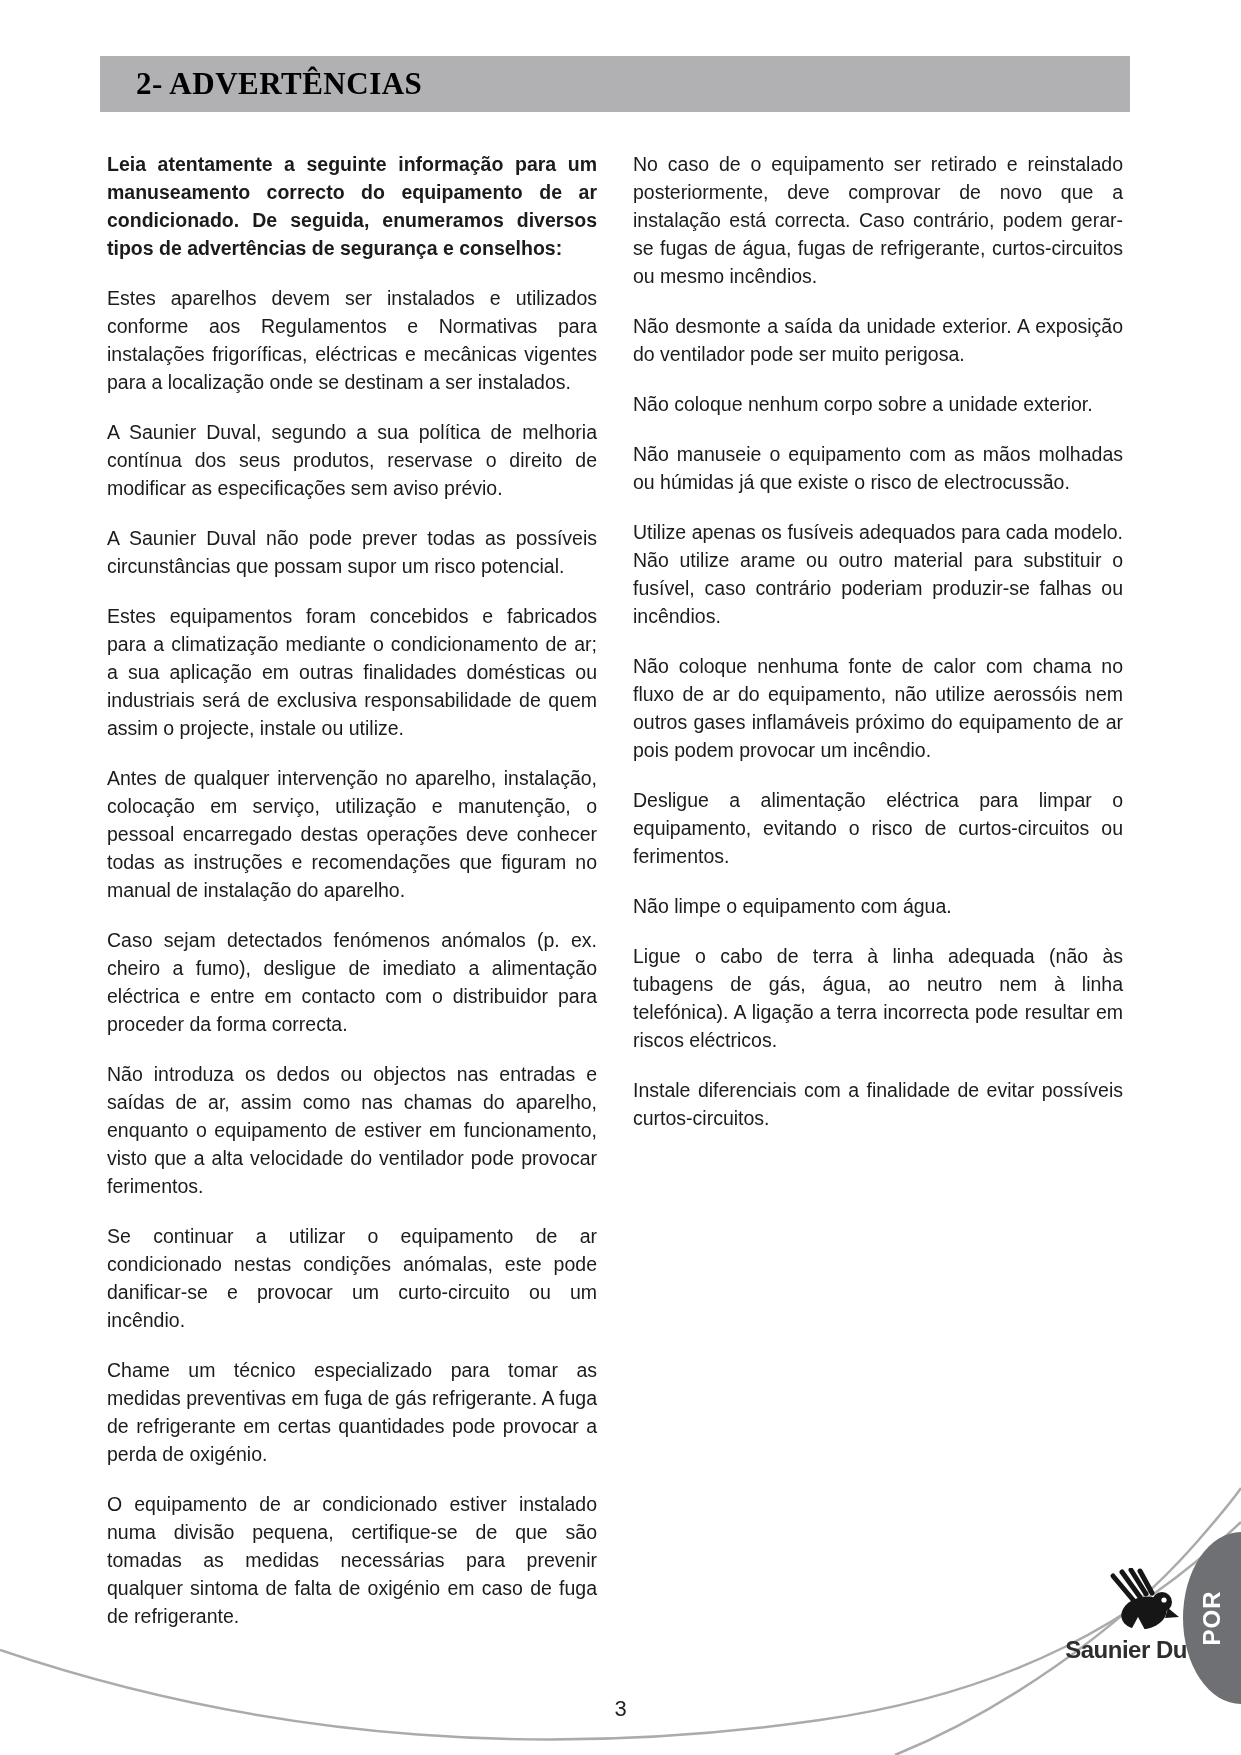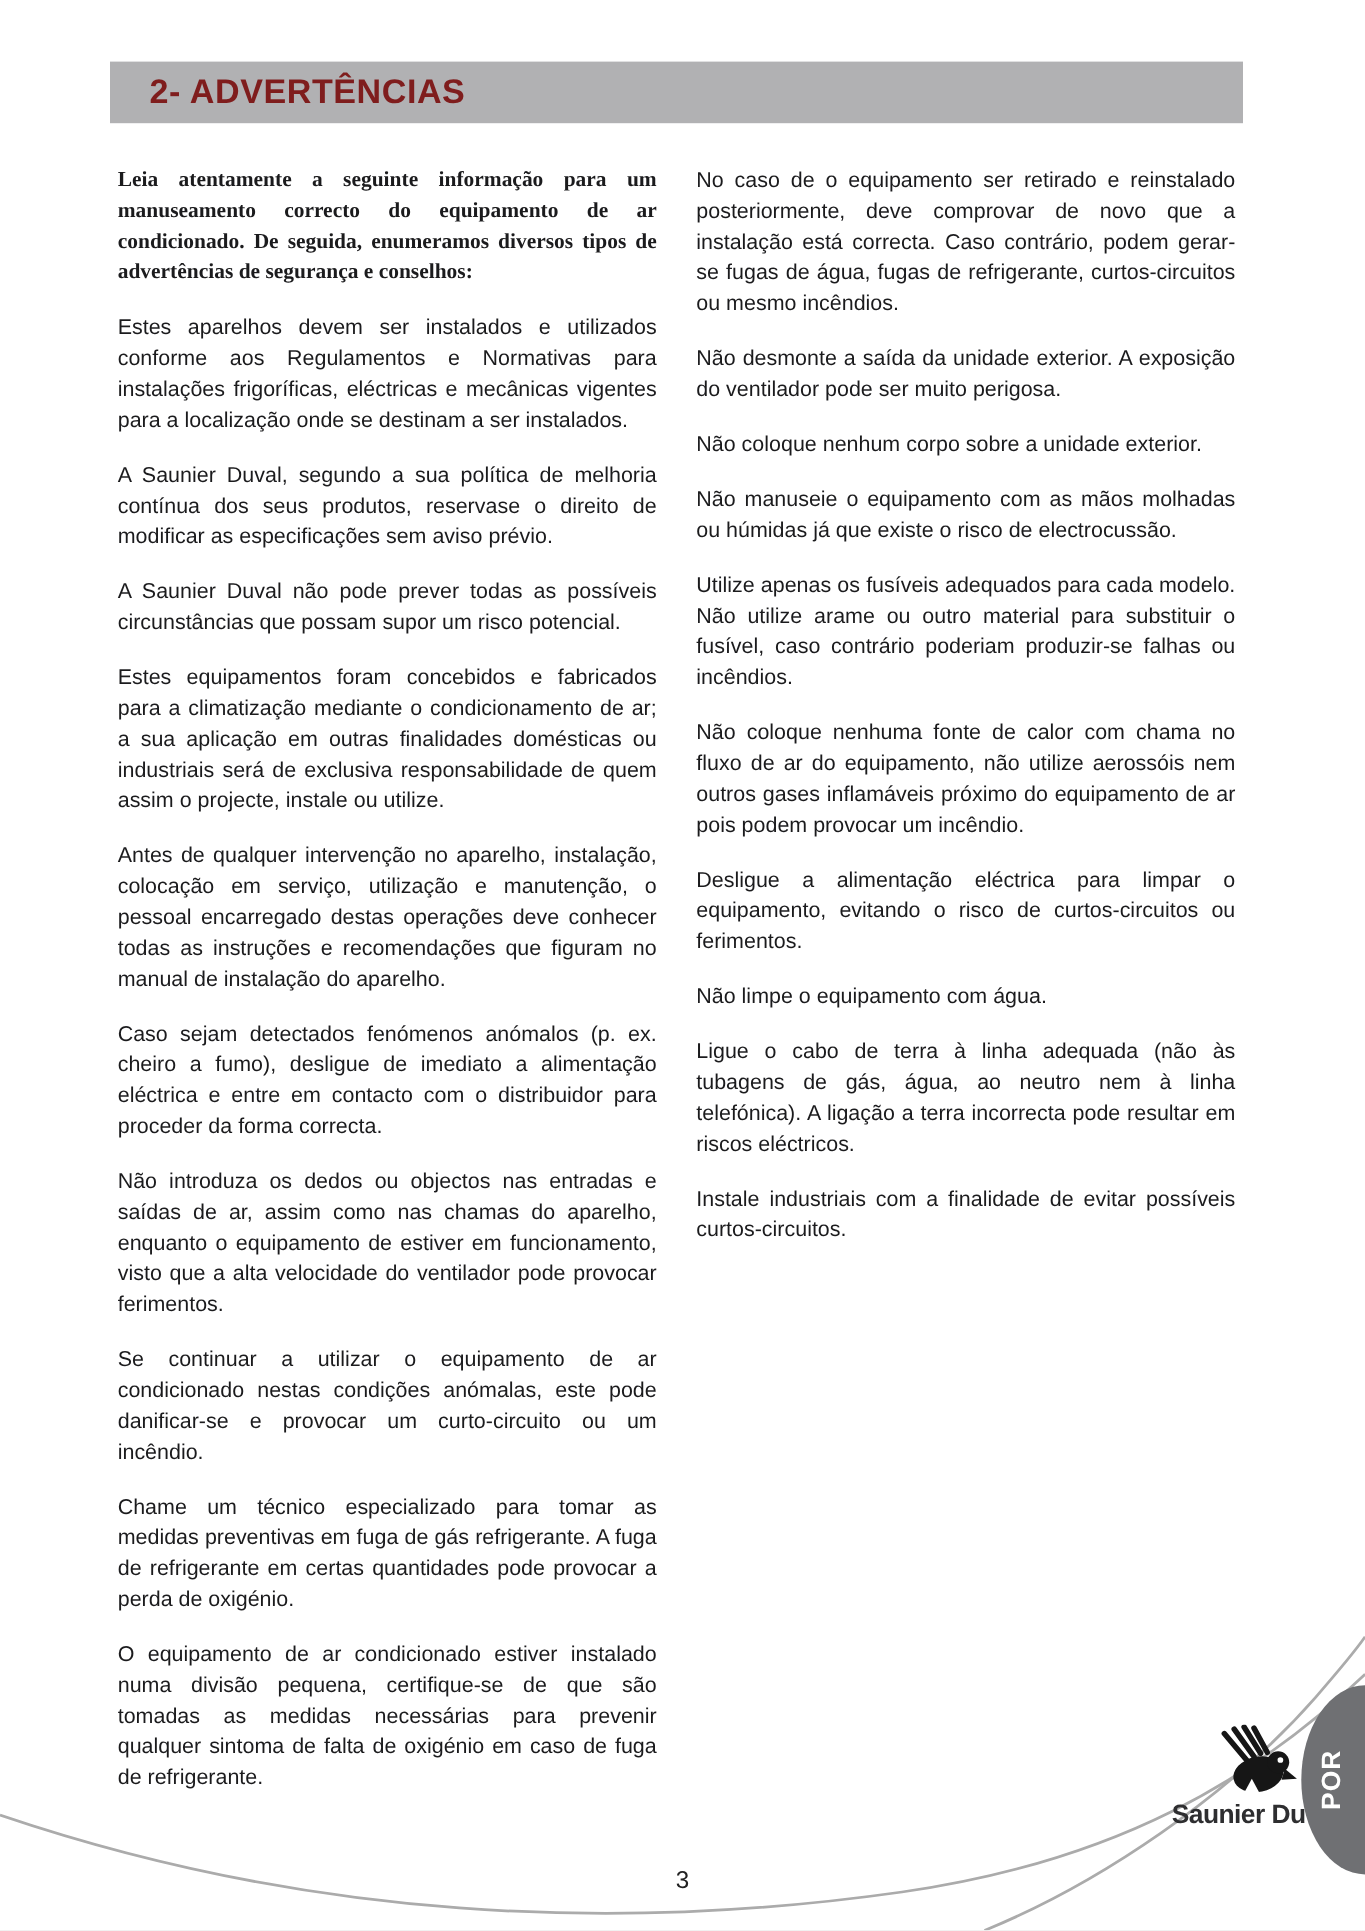--- a/index.html
+++ b/index.html
@@ -7,32 +7,32 @@
     position:relative;width:1241px;height:1755px;background:#ffffff;
     overflow:hidden;font-family:"Liberation Sans", sans-serif;
     margin:0 auto;
   }
   .header-bar{
     position:absolute;left:100px;top:56px;width:1030px;height:56px;
     background:#b1b1b3;display:flex;align-items:center;box-sizing:border-box;
     padding-left:36px;
   }
   .header-title{
-    font-size:31px;font-weight:bold;color:#7f1d1d;letter-spacing:.5px;
+    font-size:31px;font-weight:bold;color:#000000;letter-spacing:.5px;font-family:Liberation Serif, serif;
   }
   .columns{
     position:absolute;left:107px;top:150px;width:1016px;
     display:flex;gap:36px;
   }
   .col{width:490px;}
   .para{
     font-size:19.5px;line-height:28px;color:#1b1b1d;text-align:justify;
     margin:0 0 22px 0;
   }
-  .para.bold{font-weight:bold;font-family:Liberation Serif, serif;}
+  .para.bold{font-weight:bold;}
   .swoosh{position:absolute;left:0;top:0;width:1241px;height:1755px;pointer-events:none;}
   .page-number{
     position:absolute;left:0;top:1696px;width:1241px;text-align:center;
     font-size:22px;color:#222;
   }
   .brand{
     position:absolute;left:1062px;top:1568px;width:160px;text-align:center;
   }
   .brand svg{display:block;margin:0 auto;}
   .brand-name{
@@ -76,21 +76,21 @@
     <div class="col">
         <p class="para">No caso de o equipamento ser retirado e reinstalado posteriormente, deve comprovar de novo que a instalação está correcta. Caso contrário, podem gerar-se fugas de água, fugas de refrigerante, curtos-circuitos ou mesmo incêndios.</p>
         <p class="para">Não desmonte a saída da unidade exterior. A exposição do ventilador pode ser muito perigosa.</p>
         <p class="para">Não coloque nenhum corpo sobre a unidade exterior.</p>
         <p class="para">Não manuseie o equipamento com as mãos molhadas ou húmidas já que existe o risco de electrocussão.</p>
         <p class="para">Utilize apenas os fusíveis adequados para cada modelo. Não utilize arame ou outro material para substituir o fusível, caso contrário poderiam produzir-se falhas ou incêndios.</p>
         <p class="para">Não coloque nenhuma fonte de calor com chama no fluxo de ar do equipamento, não utilize aerossóis nem outros gases inflamáveis próximo do equipamento de ar pois podem provocar um incêndio.</p>
         <p class="para">Desligue a alimentação eléctrica para limpar o equipamento, evitando o risco de curtos-circuitos ou ferimentos.</p>
         <p class="para">Não limpe o equipamento com água.</p>
         <p class="para">Ligue o cabo de terra à linha adequada (não às tubagens de gás, água, ao neutro nem à linha telefónica). A ligação a terra incorrecta pode resultar em riscos eléctricos.</p>
-        <p class="para">Instale industriais com a finalidade de evitar possíveis curtos-circuitos.</p>
+        <p class="para">Instale diferenciais com a finalidade de evitar possíveis curtos-circuitos.</p>
       </div>
   </div>
 
   <svg class="swoosh" viewBox="0 0 1241 1755" xmlns="http://www.w3.org/2000/svg">
     <path d="M 0 1650 C 280 1745, 560 1757, 820 1720 C 1015 1692, 1140 1618, 1241 1522" fill="none" stroke="#ababab" stroke-width="2.5"></path>
     <path d="M 895 1755 C 1000 1712, 1118 1632, 1196 1543 C 1216 1520, 1232 1501, 1241 1488" fill="none" stroke="#ababab" stroke-width="2.5"></path>
   </svg>
 
   <div class="page-number">3</div>
 

